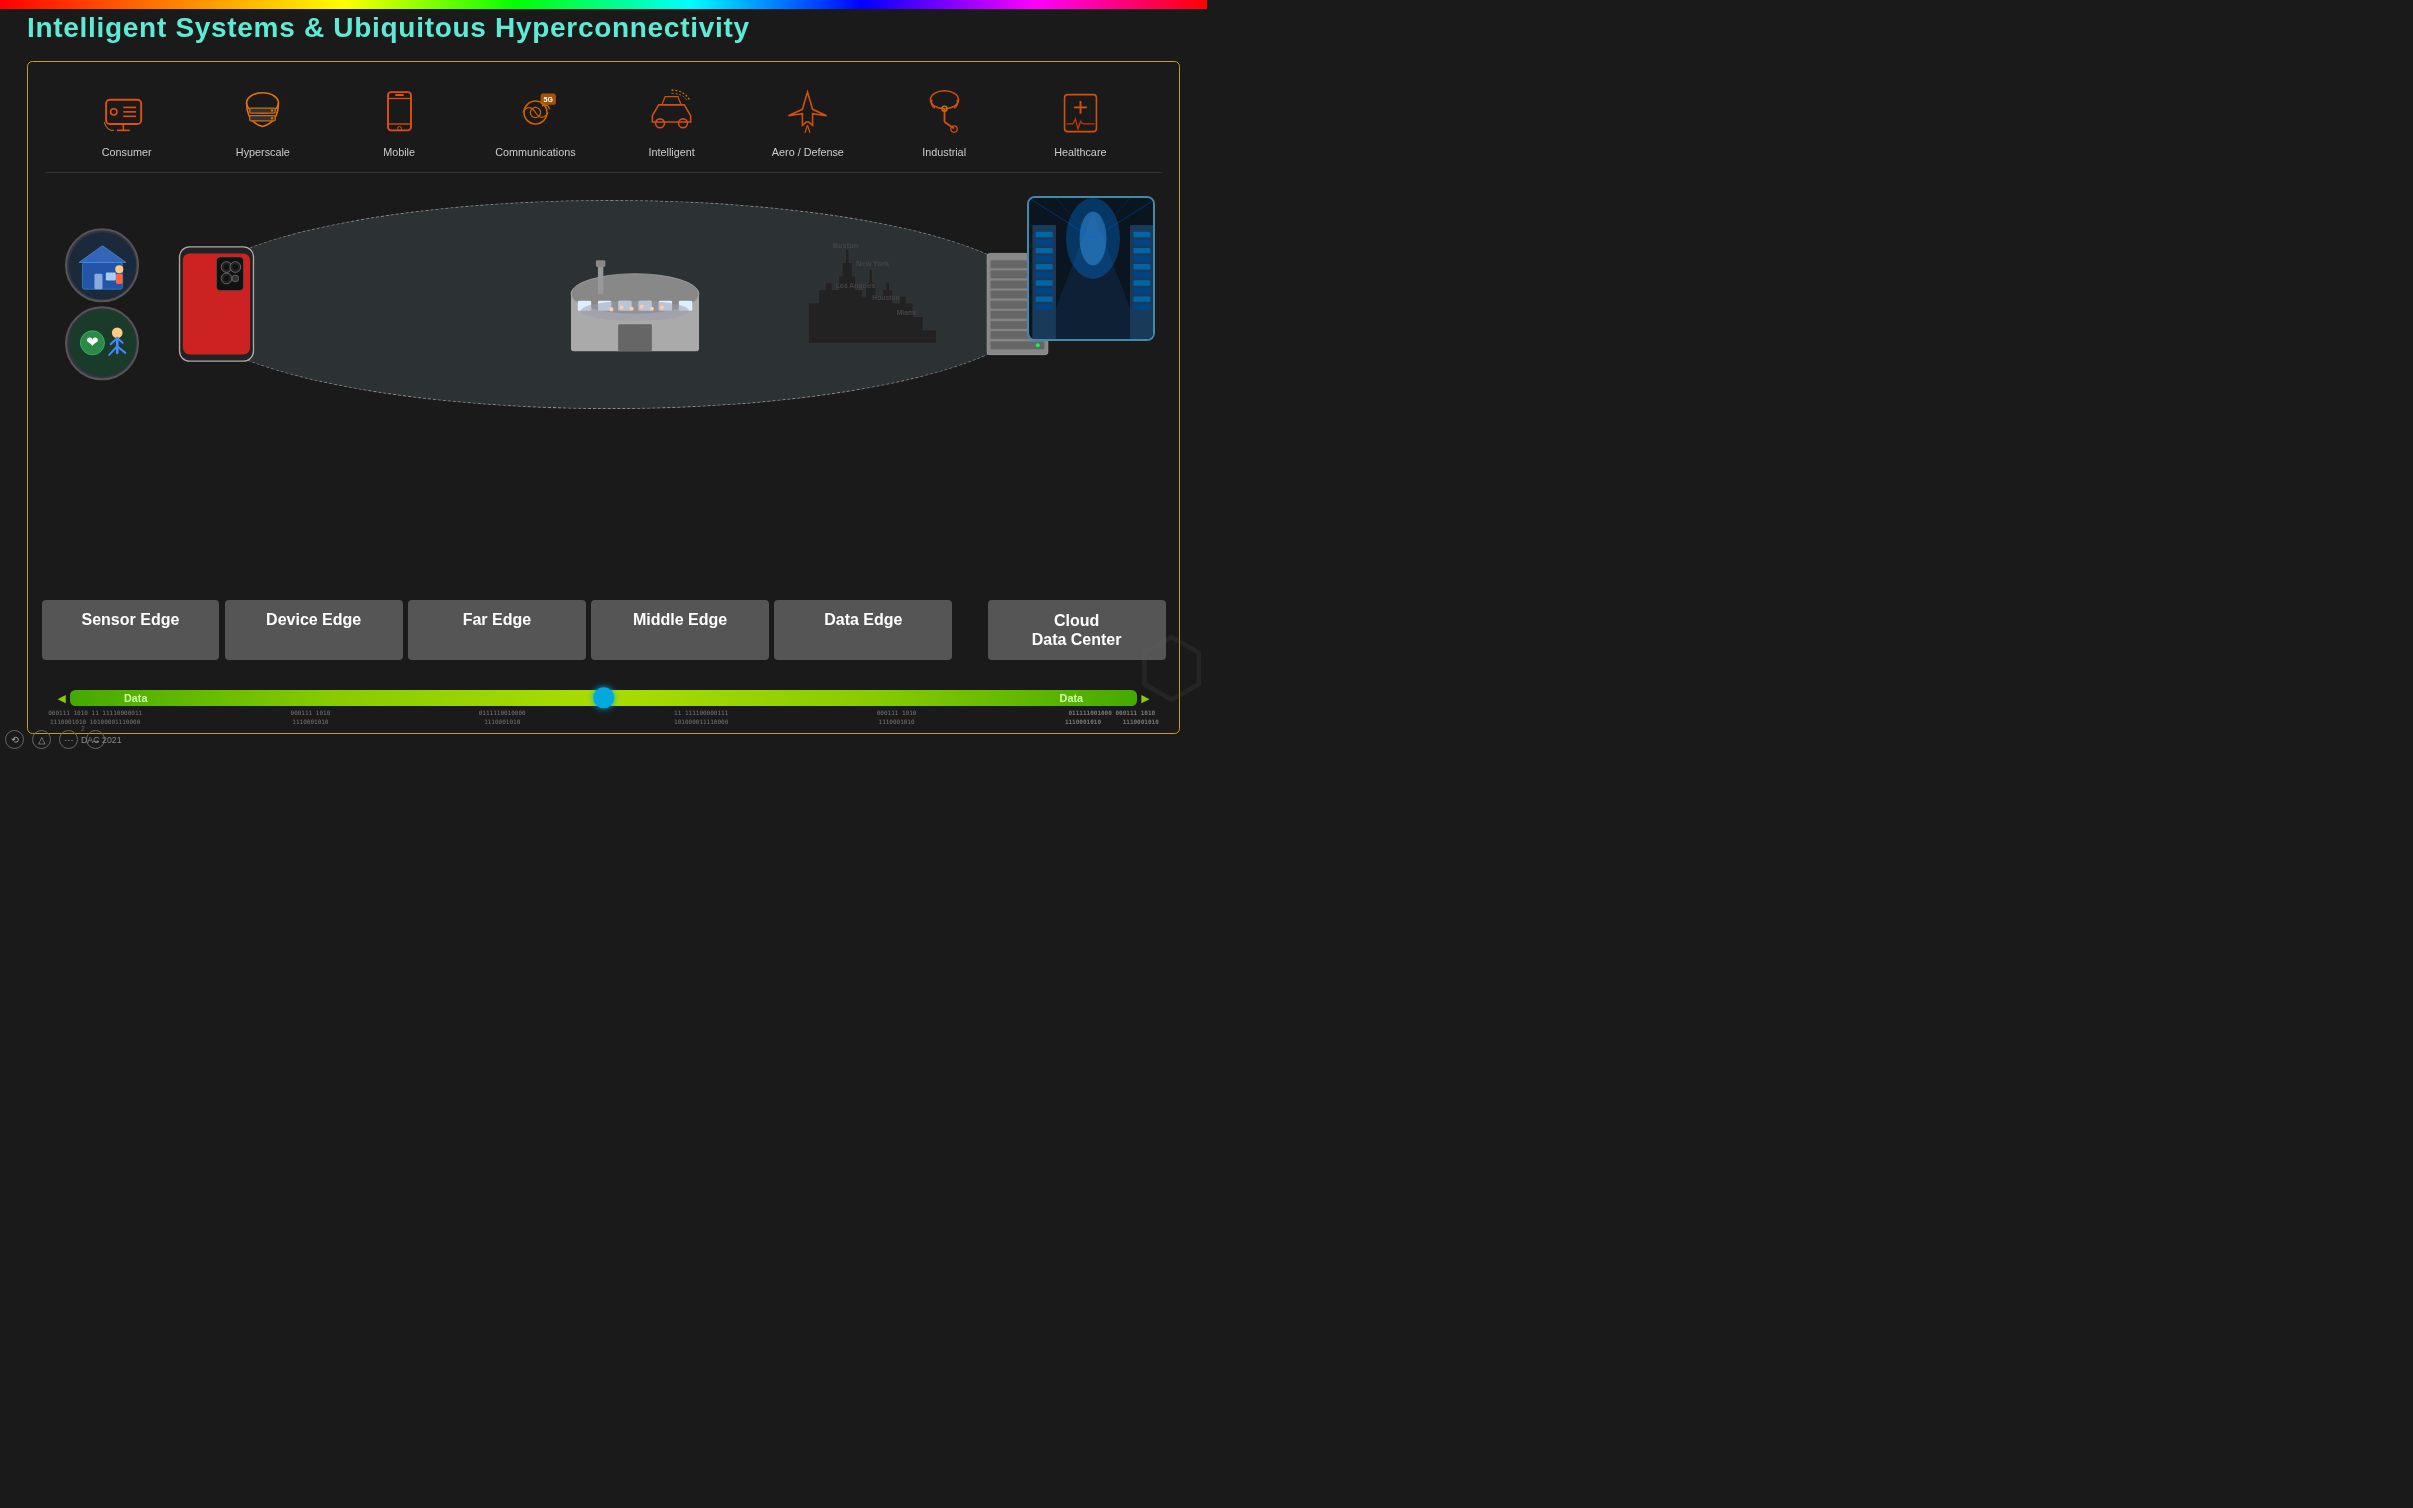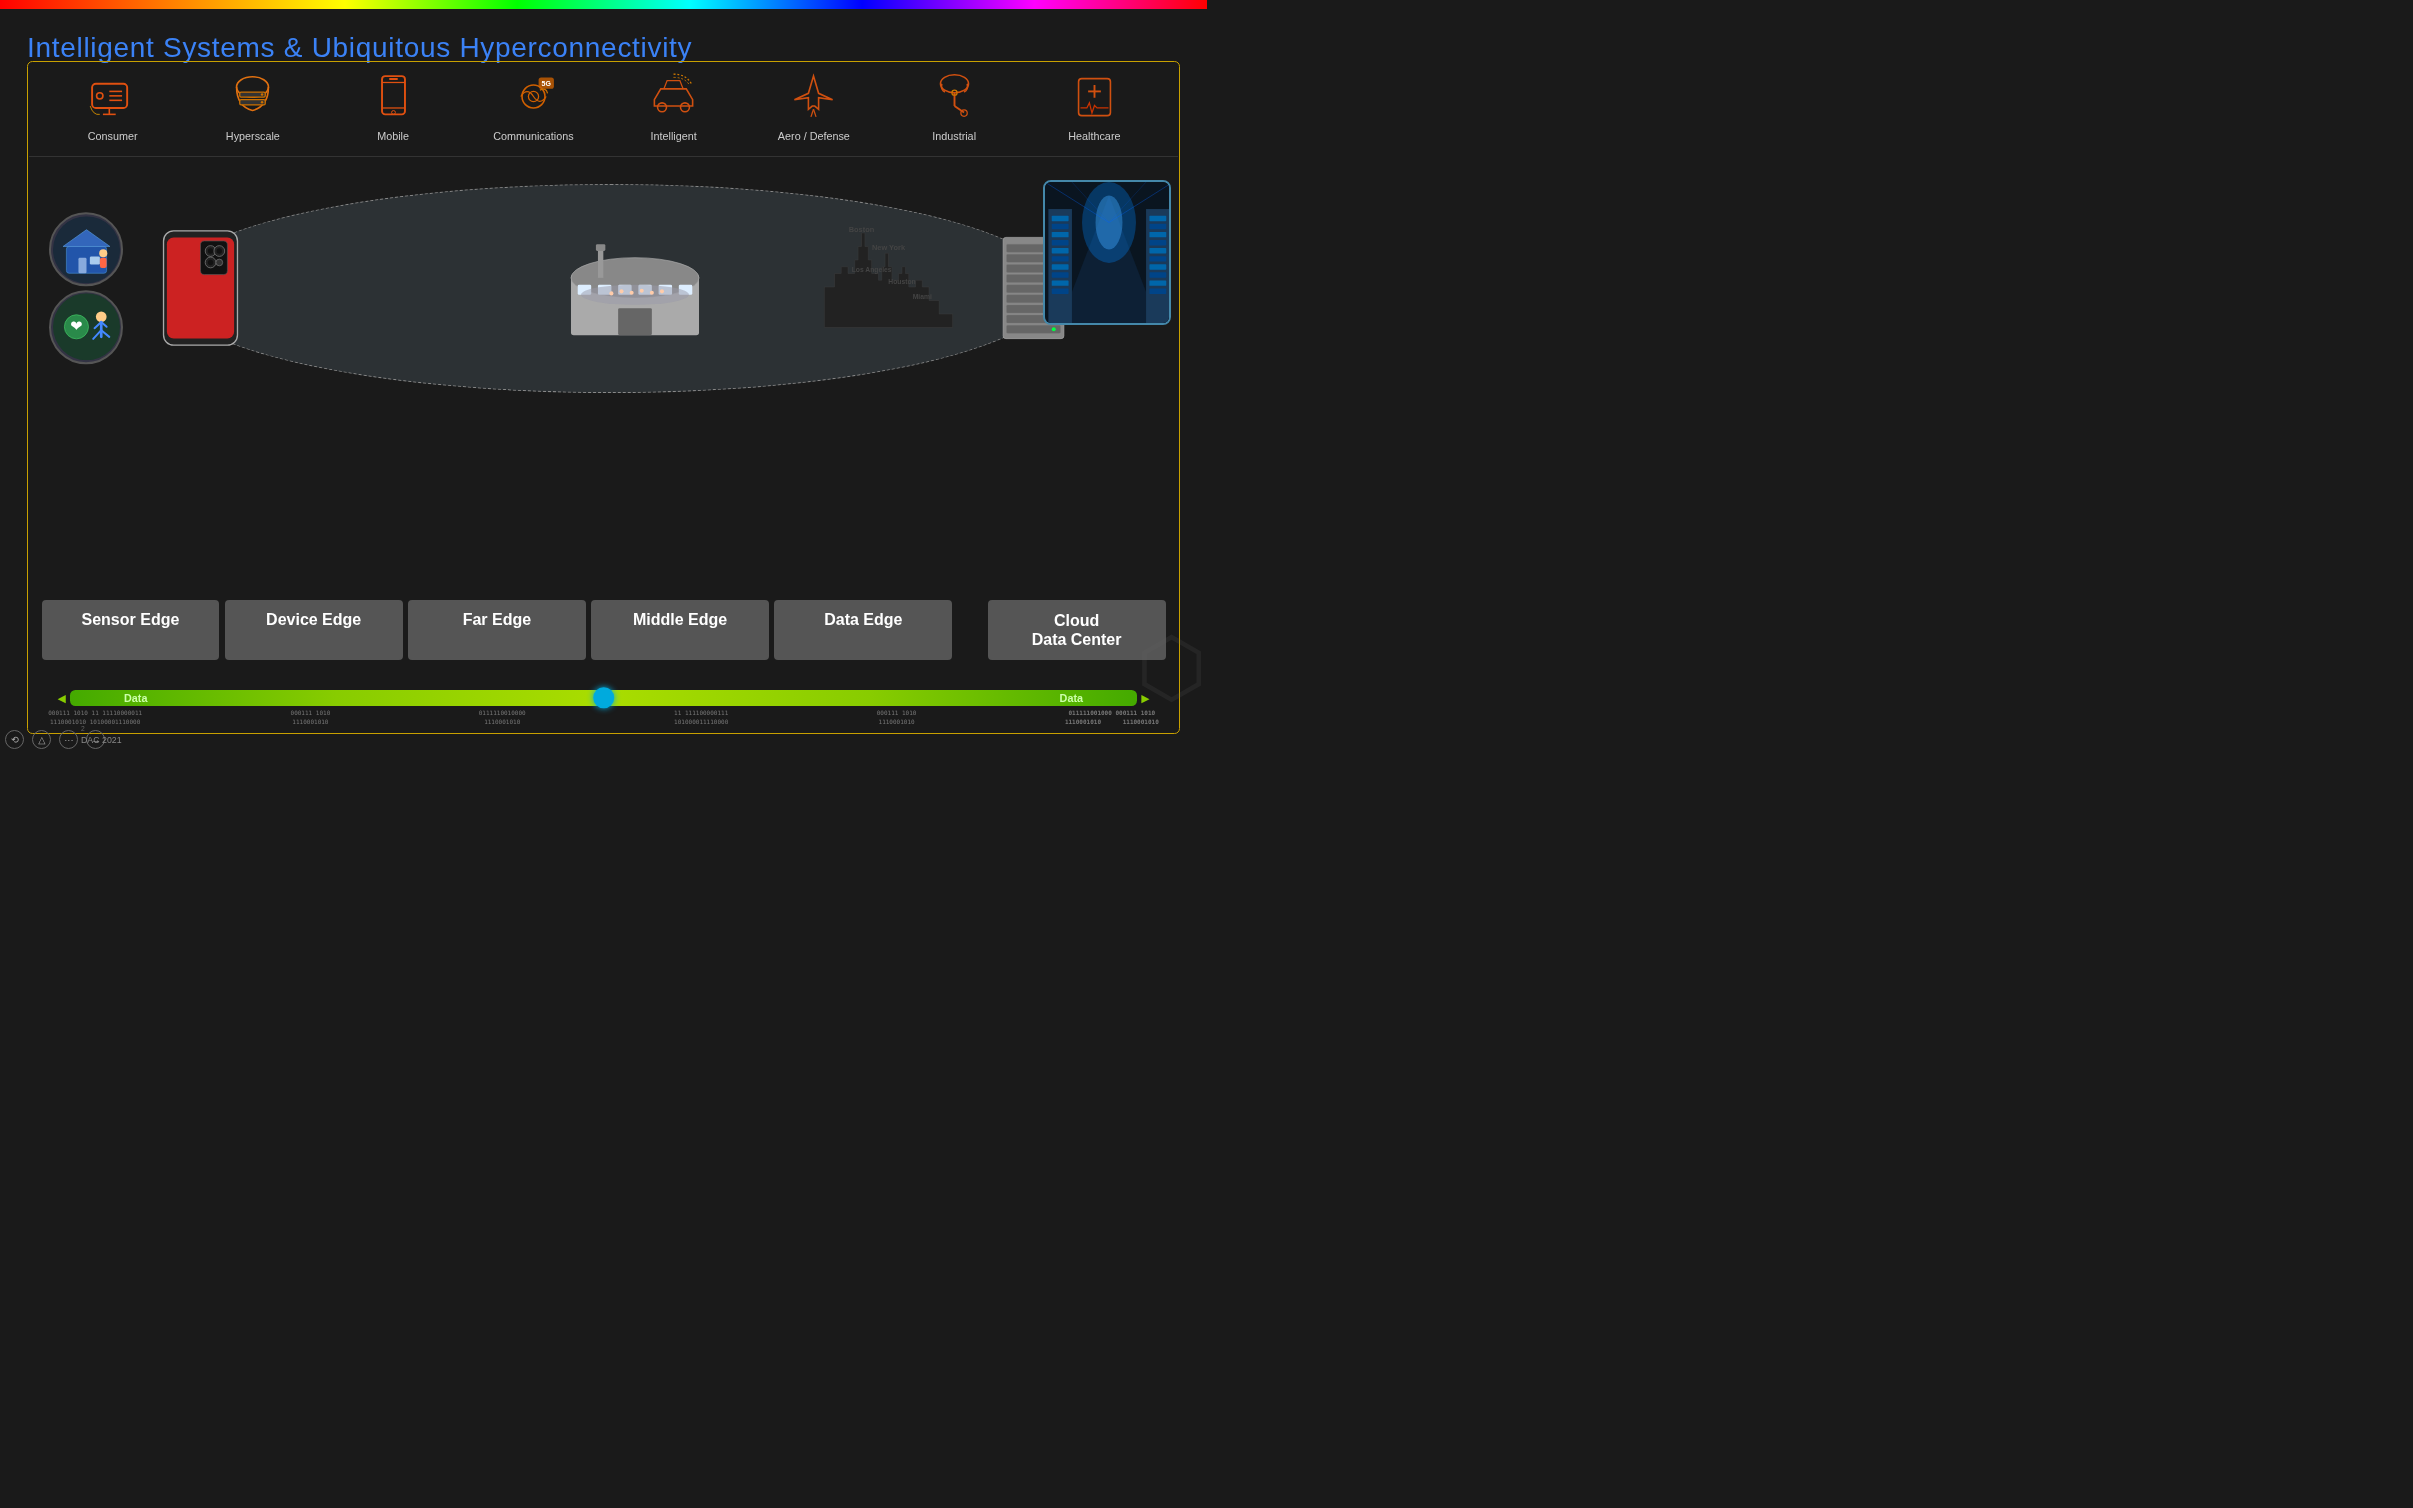--- a/index.html
+++ b/index.html
@@ -24,38 +24,38 @@
       background: linear-gradient(to right, 
         #ff0000, #ff4000, #ff8000, #ffbf00, #ffff00, 
         #80ff00, #00ff00, #00ff80, #00ffff, #0080ff, 
         #0000ff, #8000ff, #ff00ff, #ff0080, #ff0000);
       z-index: 10;
     }
 
     
     .main-title {
       position: absolute;
-      top: 32px;
+      top: 12px;
       left: 27px;
       font-size: 28px;
-      font-weight: 400;
-      color: #3b82f6;
+      font-weight: 700;
+      color: #5eead4;
       letter-spacing: 0.7px;
     }
 
     
     .content-box {
       position: absolute;
       top: 61px;
       left: 27px;
       right: 27px;
       bottom: 20px;
       border: 1.3px solid #c8a000;
       border-radius: 5.4px;
-      padding: 1px;
+      padding: 17px;
     }
 
     
     .icons-row {
       display: flex;
       justify-content: space-around;
       align-items: center;
       padding: 6.7px 13.5px 13.5px 13.5px;
       border-bottom: 0.7px solid #333;
       margin-bottom: 13.5px;

